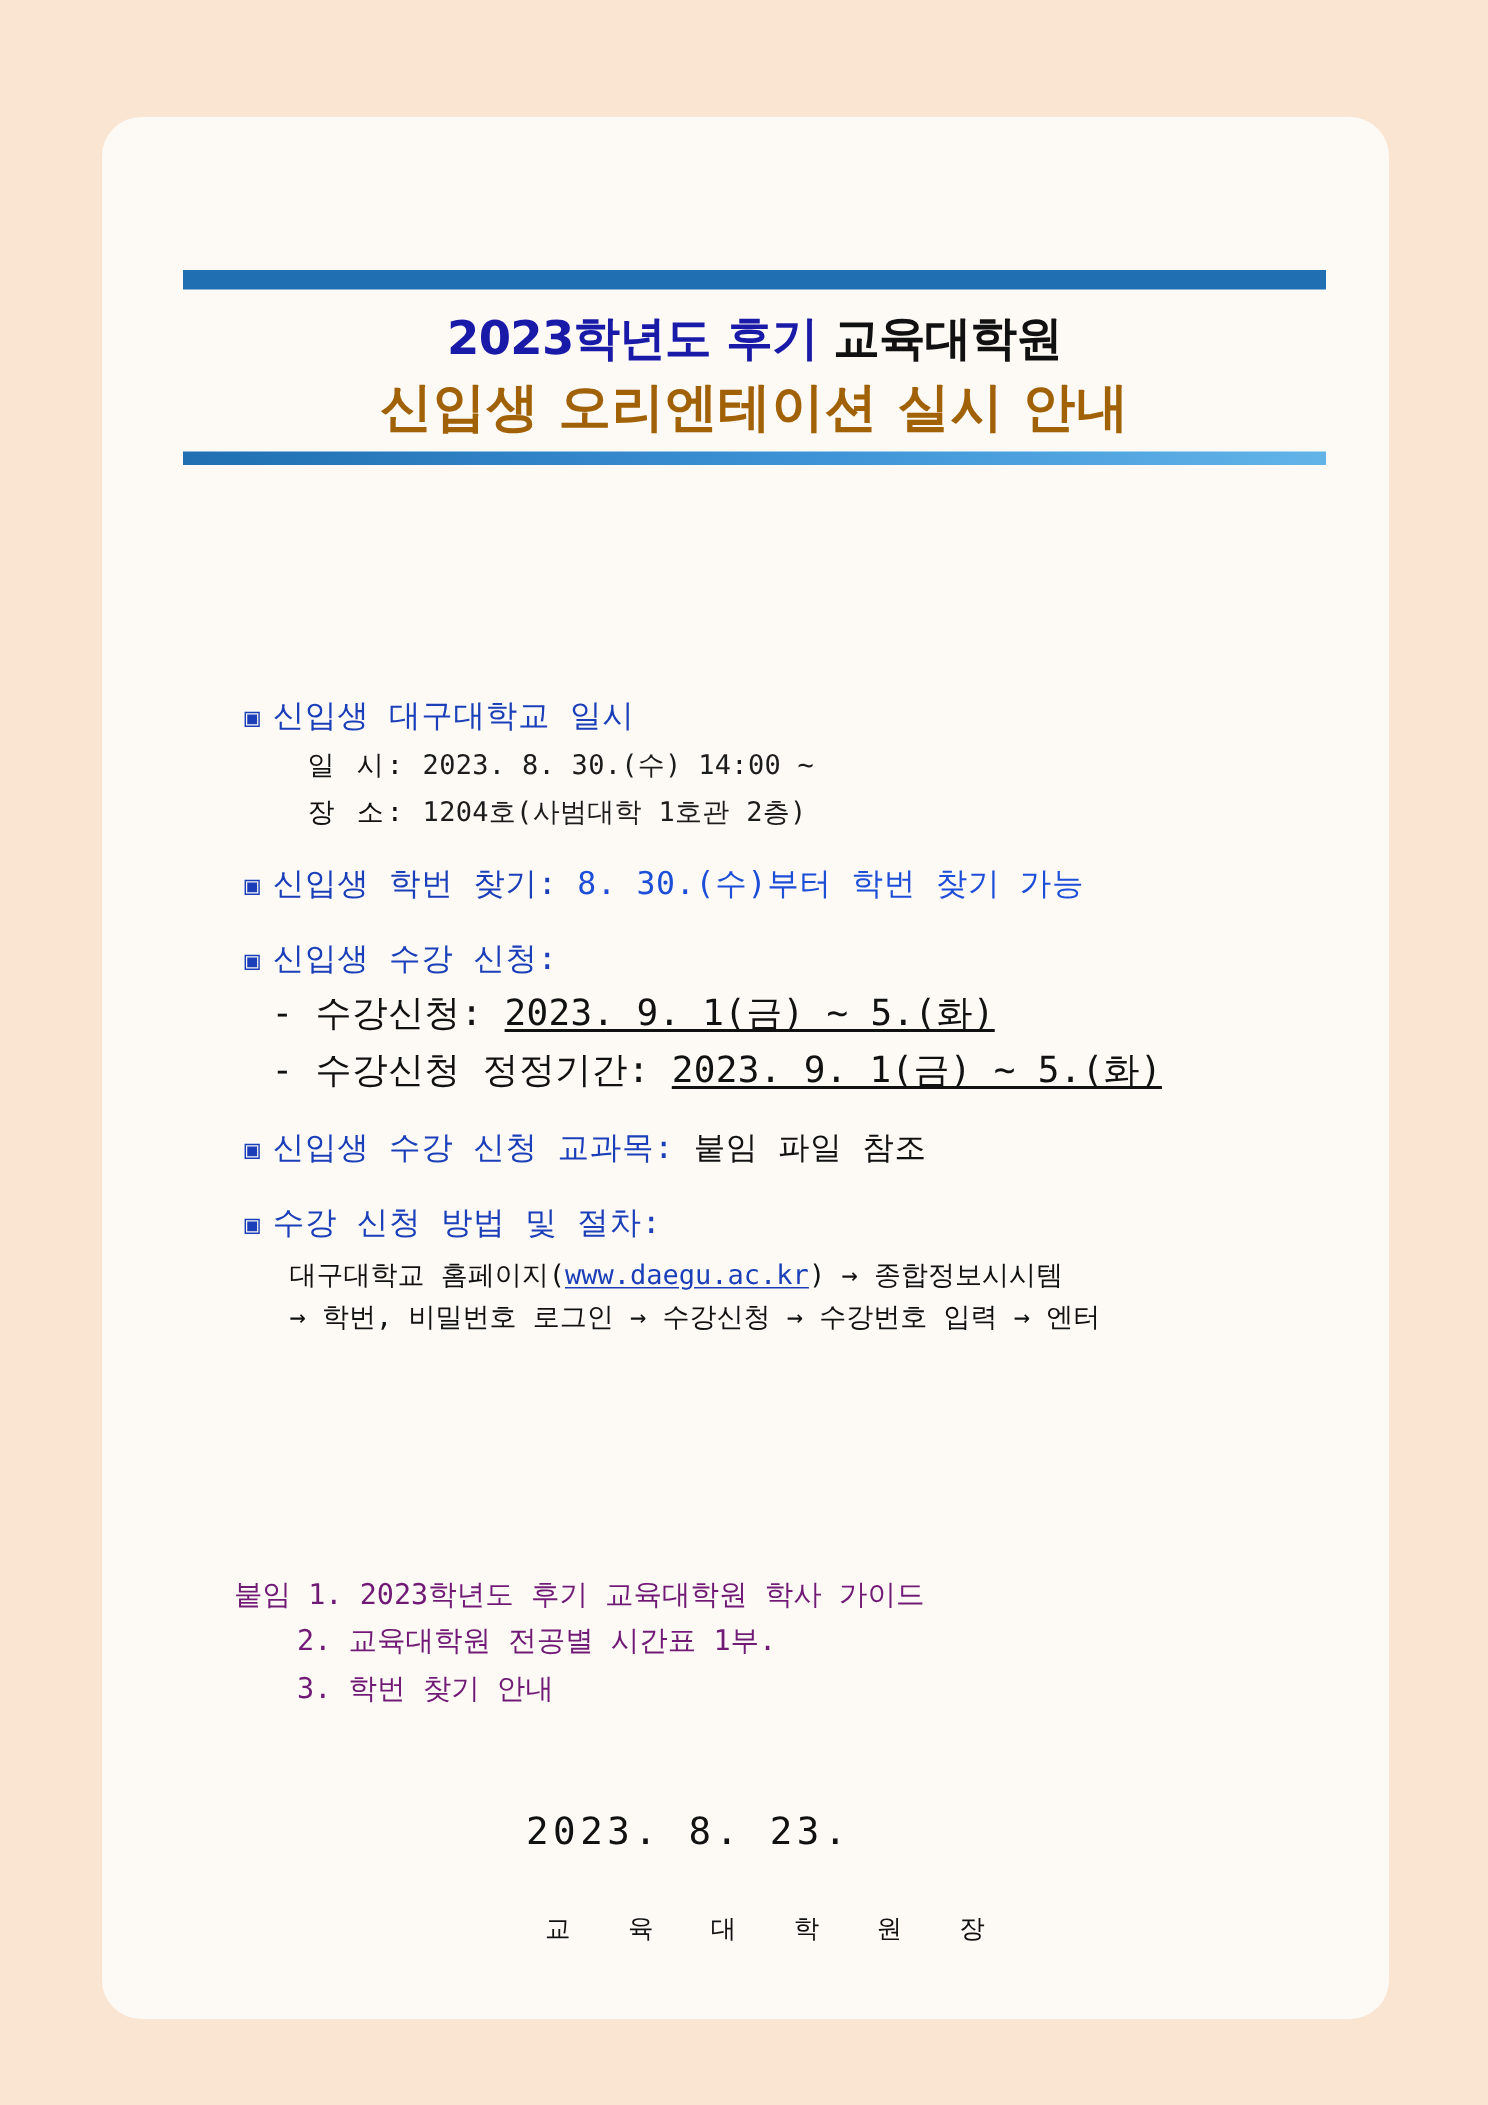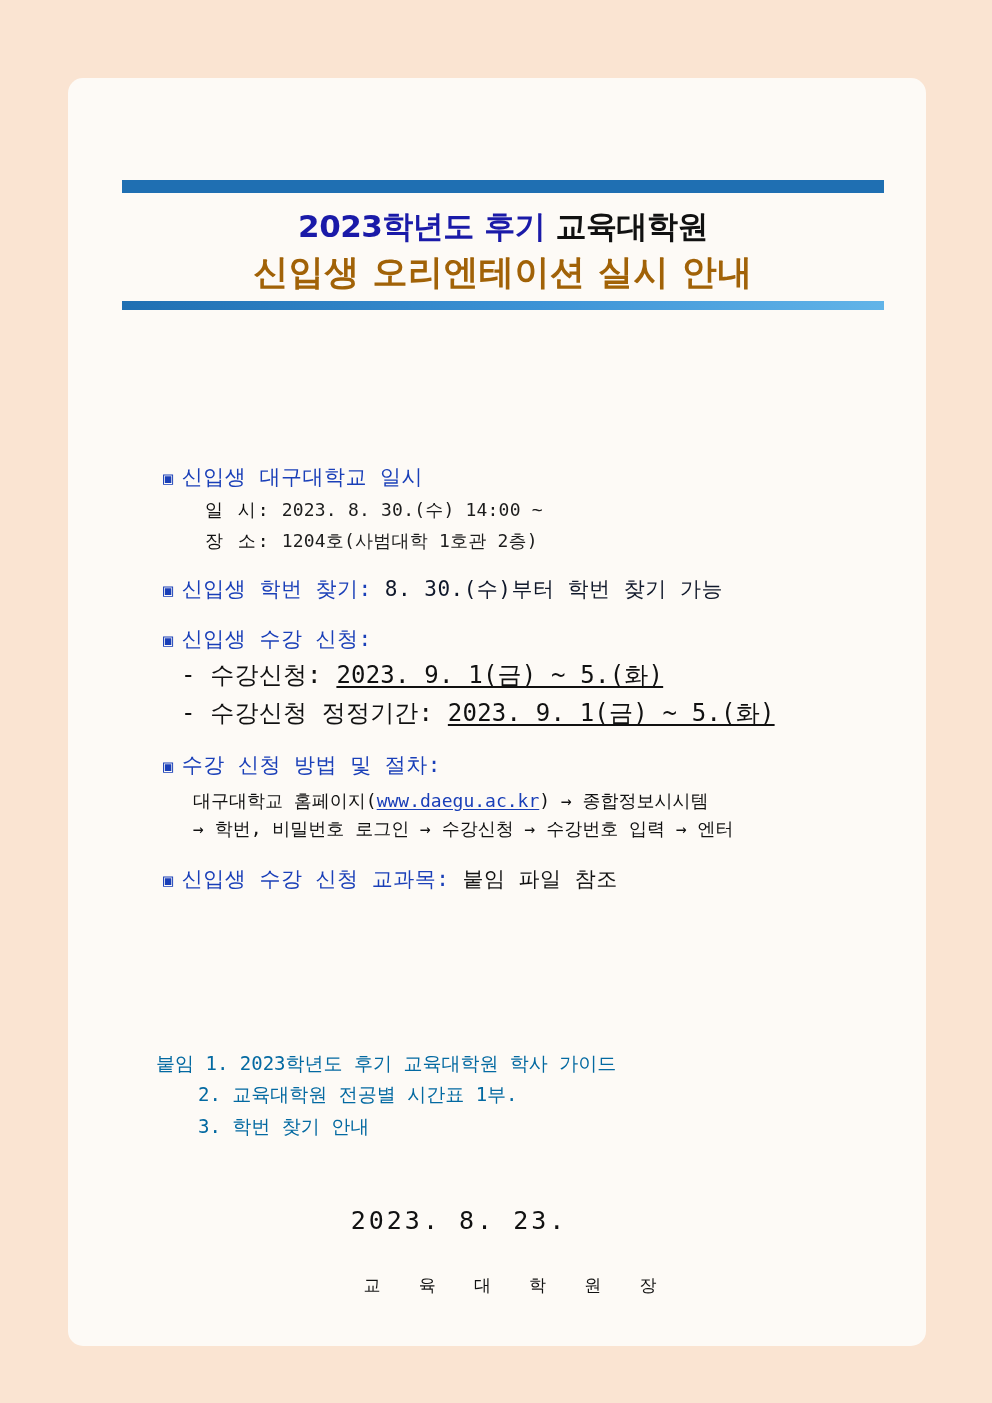--- a/index.html
+++ b/index.html
@@ -13,21 +13,21 @@
     font-family: "DejaVu Sans Mono", "Liberation Mono", monospace;
     overflow: hidden;
   }
   .page {
     position: absolute;
     left: 68px;
     top: 78px;
     width: 858px;
     height: 1268px;
     background: #fdfaf6;
-    border-radius: 15px;
+    border-radius: 26px;
     box-sizing: border-box;
   }
   .title-block {
     position: absolute;
     left: 54px;
     top: 102px;
     width: 762px;
   }
   .bar-top {
     height: 13px;
@@ -82,21 +82,21 @@
     font-size: 21px;
     letter-spacing: 0.5px;
     white-space: nowrap;
   }
   .sec-head .marker {
     color: #1a3fb8;
     font-size: 17px;
     margin-right: 8px;
   }
   .sec-head .red {
-    color: #0f172a;
+    color: #1d4ed8;
     text-align: right;
   }
   .sub {
     margin-left: 42px;
     margin-top: 7px;
     font-size: 18px;
     color: #1c1c1c;
     white-space: nowrap;
     letter-spacing: 0.2px;
   }
@@ -130,21 +130,21 @@
     text-decoration: underline;
     text-underline-offset: 2px;
   }
 
   .attach-block {
     position: absolute;
     left: 88px;
     top: 970px;
     font-size: 19px;
     line-height: 1.65;
-    color: #0369a1;
+    color: #701a75;
   }
   .attach-block .indent {
     margin-left: 42px;
   }
 
   .date-line {
     position: absolute;
     top: 1128px;
     left: 0;
     width: 782px;
@@ -208,36 +208,36 @@
       <div class="sub-dash">
         <span>- 수강신청: </span><span class="uline">2023. 9. 1(금) ~ 5.(화)</span>
       </div>
       <div class="sub-dash">
         <span>- 수강신청 정정기간: </span><span class="uline">2023. 9. 1(금) ~ 5.(화)</span>
       </div>
     </div>
 
     <div class="section">
       <div class="sec-head">
+        <span class="marker">▣</span><span>신입생 수강 신청 교과목: </span><span class="inline-normal"> 붙임 파일 참조</span>
+      </div>
+    </div>
+
+    <div class="section">
+      <div class="sec-head">
         <span class="marker">▣</span><span>수강 신청 방법 및 절차:</span>
       </div>
       <div class="method-lines">
         <div>
           <span>대구대학교 홈페이지(</span><span class="link">www.daegu.ac.kr</span><span>) → 종합정보시시템</span>
         </div>
         <div>→ 학번, 비밀번호 로그인 → 수강신청 → 수강번호 입력 → 엔터</div>
       </div>
     </div>
 
-    <div class="section">
-      <div class="sec-head">
-        <span class="marker">▣</span><span>신입생 수강 신청 교과목: </span><span class="inline-normal"> 붙임 파일 참조</span>
-      </div>
-    </div>
-
   </div>
 
   <div class="attach-block">
     <div>붙임 1. 2023학년도 후기 교육대학원 학사 가이드</div>
     <div class="indent">2. 교육대학원 전공별 시간표 1부.</div>
     <div class="indent">3. 학번 찾기 안내</div>
   </div>
 
   <div class="date-line">2023.  8. 23.</div>
   <div class="signature-line">교 육 대 학 원 장</div>

